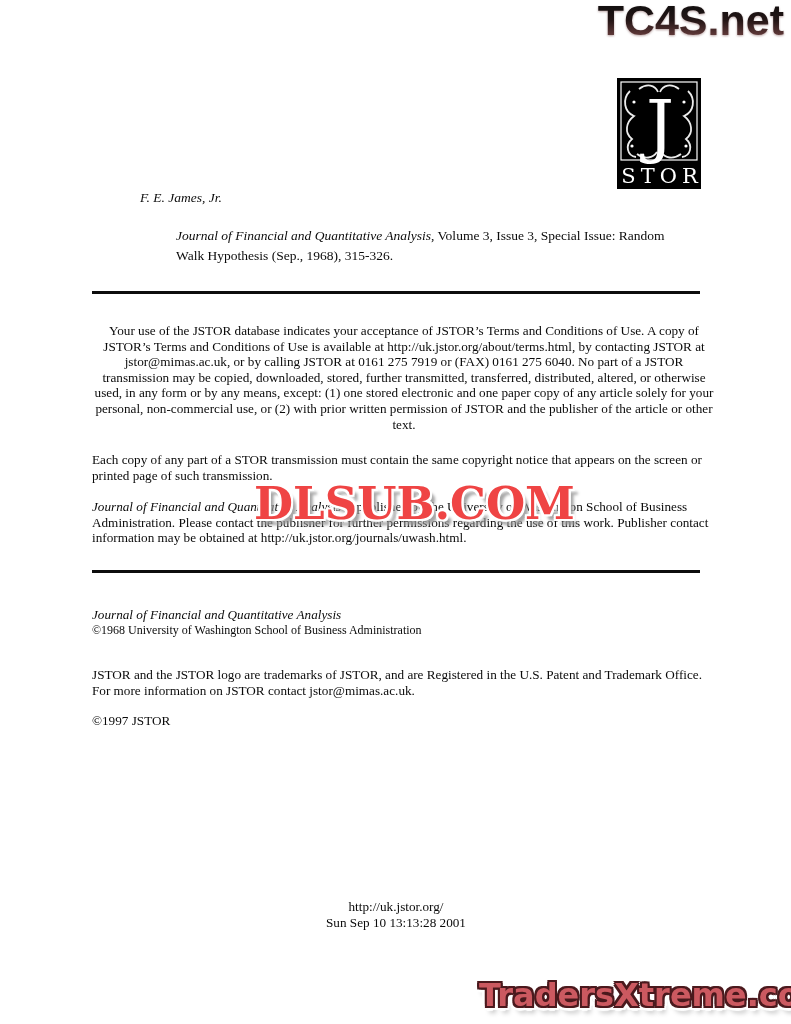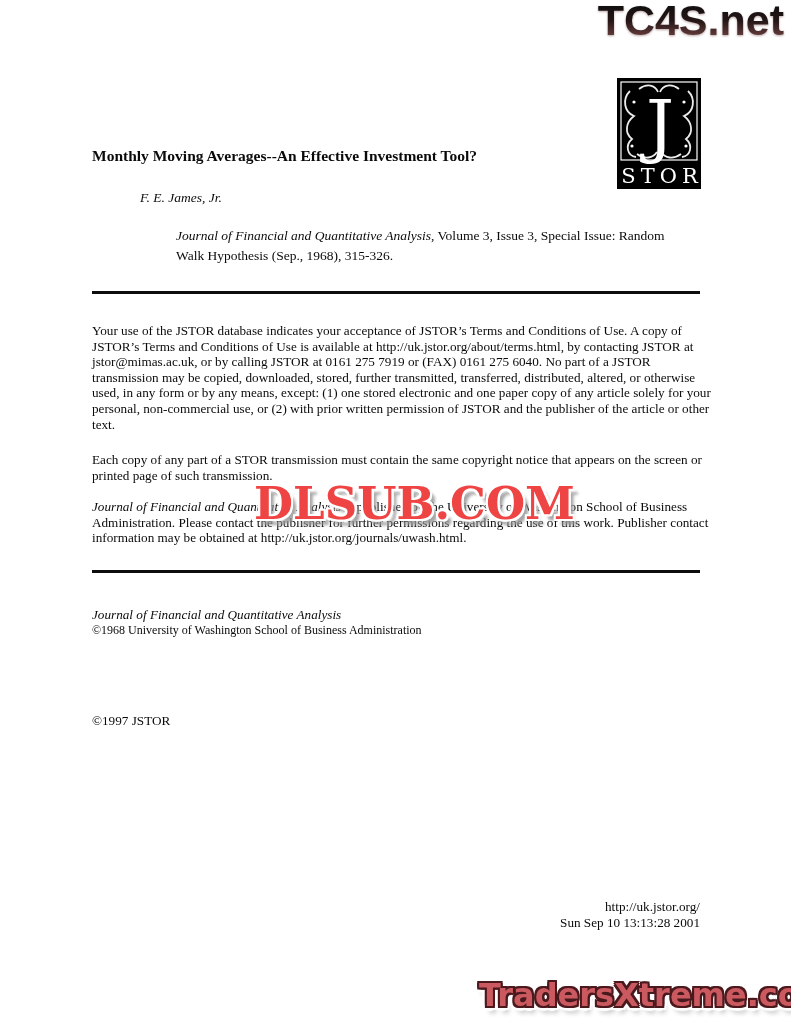--- a/index.html
+++ b/index.html
@@ -76,21 +76,21 @@
   .hr2 { top: 570px; }
 
   
   .para {
     position: absolute;
     left: 92px;
     width: 624px;
     font-size: 13.2px;
     line-height: 15.6px;
   }
-  .p1 { top: 323px; }
+  .p1 { top: 323px; text-align: center; }
   .p2 { top: 452px; }
   .p3 { top: 499px; }
 
   
   .wm-mid {
     position: absolute;
     left: 254px;
     top: 479px;
     font-family: "DejaVu Serif", serif;
     font-weight: bold;
@@ -126,21 +126,21 @@
     top: 713px;
     font-size: 13.2px;
   }
 
   
   .footer {
     position: absolute;
     left: 92px;
     top: 899px;
     width: 608px;
-    text-align: right;
+    text-align: center;
     font-size: 13.2px;
     line-height: 16px;
   }
 
   
   .wm-bottom {
     position: absolute;
     left: 479px;
     top: 976px;
     font-family: "DejaVu Sans", sans-serif;
@@ -182,35 +182,35 @@
         <circle cx="17" cy="24" r="1.6"></circle>
         <circle cx="67" cy="24" r="1.6"></circle>
         <circle cx="15" cy="68" r="1.6"></circle>
         <circle cx="69" cy="68" r="1.6"></circle>
       </g>
       <text x="43" y="72" text-anchor="middle" font-family="DejaVu Serif, serif" font-size="70" fill="#ffffff">J</text>
       <text x="45" y="105" text-anchor="middle" font-family="DejaVu Serif, serif" font-size="21" letter-spacing="5" fill="#ffffff">STOR</text>
     </svg>
   </div>
 
-  <div class="title">Monthly Moving Averages--An Effective Investment Tool?</div>
   <div class="author">F. E. James, Jr.</div>
   <div class="citation"><span class="italic">Journal of Financial and Quantitative Analysis</span><span>, Volume 3, Issue 3, Special Issue: Random Walk Hypothesis (Sep., 1968), 315-326.</span></div>
 
   <div class="hr hr1"></div>
   <div class="hr hr2"></div>
 
   <div class="para p1">Your use of the JSTOR database indicates your acceptance of JSTOR’s Terms and Conditions of Use.  A copy of JSTOR’s Terms and Conditions of Use is available at http://uk.jstor.org/about/terms.html,  by contacting JSTOR at jstor@mimas.ac.uk, or by calling JSTOR at 0161 275 7919 or (FAX) 0161 275 6040. No part of a JSTOR transmission may be copied, downloaded, stored, further transmitted, transferred, distributed, altered, or otherwise used, in any form or by any means, except: (1) one stored electronic and one paper copy of any article solely for your personal, non-commercial use, or (2) with prior written permission of JSTOR and the publisher of the article or other text.</div>
   <div class="para p2">Each copy of any part of a STOR transmission must contain the same copyright notice that appears on the screen or printed page of such transmission.</div>
   <div class="para p3"><span class="italic">Journal of Financial and Quantitative Analysis</span><span> is published by the University of Washington School of Business Administration.  Please contact the publisher for further permissions regarding the use of this work. Publisher contact information may be obtained at http://uk.jstor.org/journals/uwash.html.</span></div>
 
   <div class="wm-mid">DLSUB.COM</div>
 
   <div class="cpr-journal">Journal of Financial and Quantitative Analysis</div>
   <div class="cpr-line">©1968 University of Washington School of Business Administration</div>
+  <div class="para tm">JSTOR and the JSTOR logo are trademarks of JSTOR, and are Registered in the U.S. Patent and Trademark Office. For more information on JSTOR contact jstor@mimas.ac.uk.</div>
   <div class="c2001">©1997 JSTOR</div>
 
   <div class="footer">
     <div>http://uk.jstor.org/</div>
     <div>Sun Sep 10 13:13:28 2001</div>
   </div>
 
   <div class="wm-bottom">TradersXtreme.com</div>
 
 </div>

